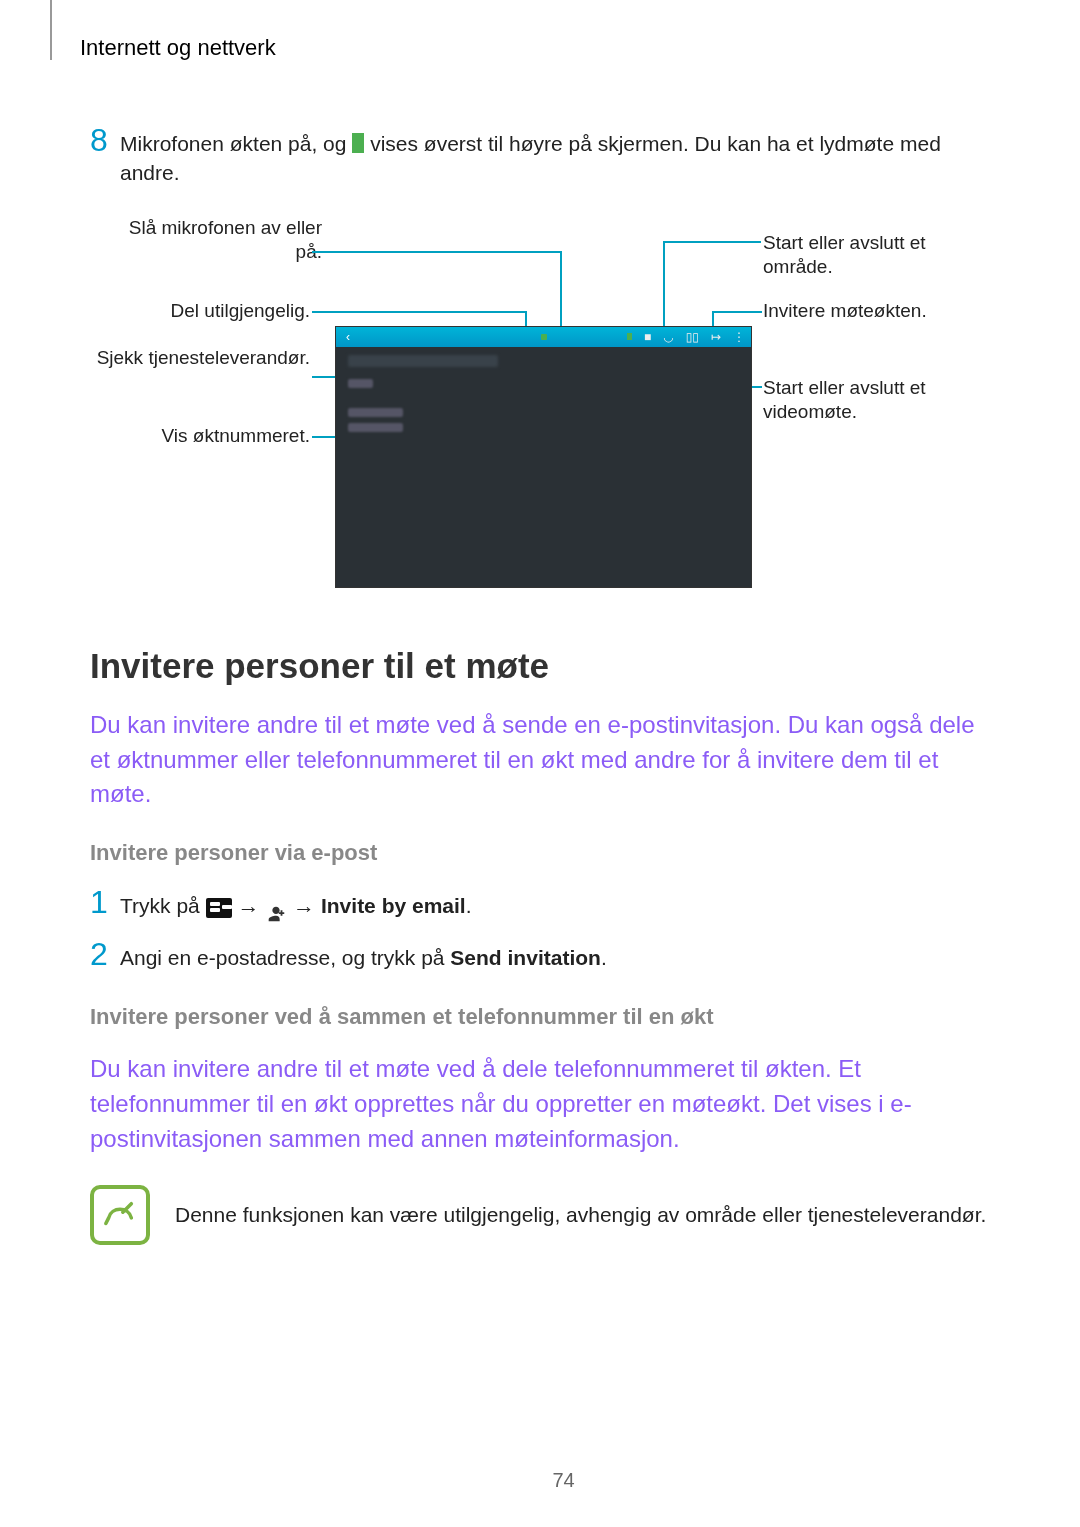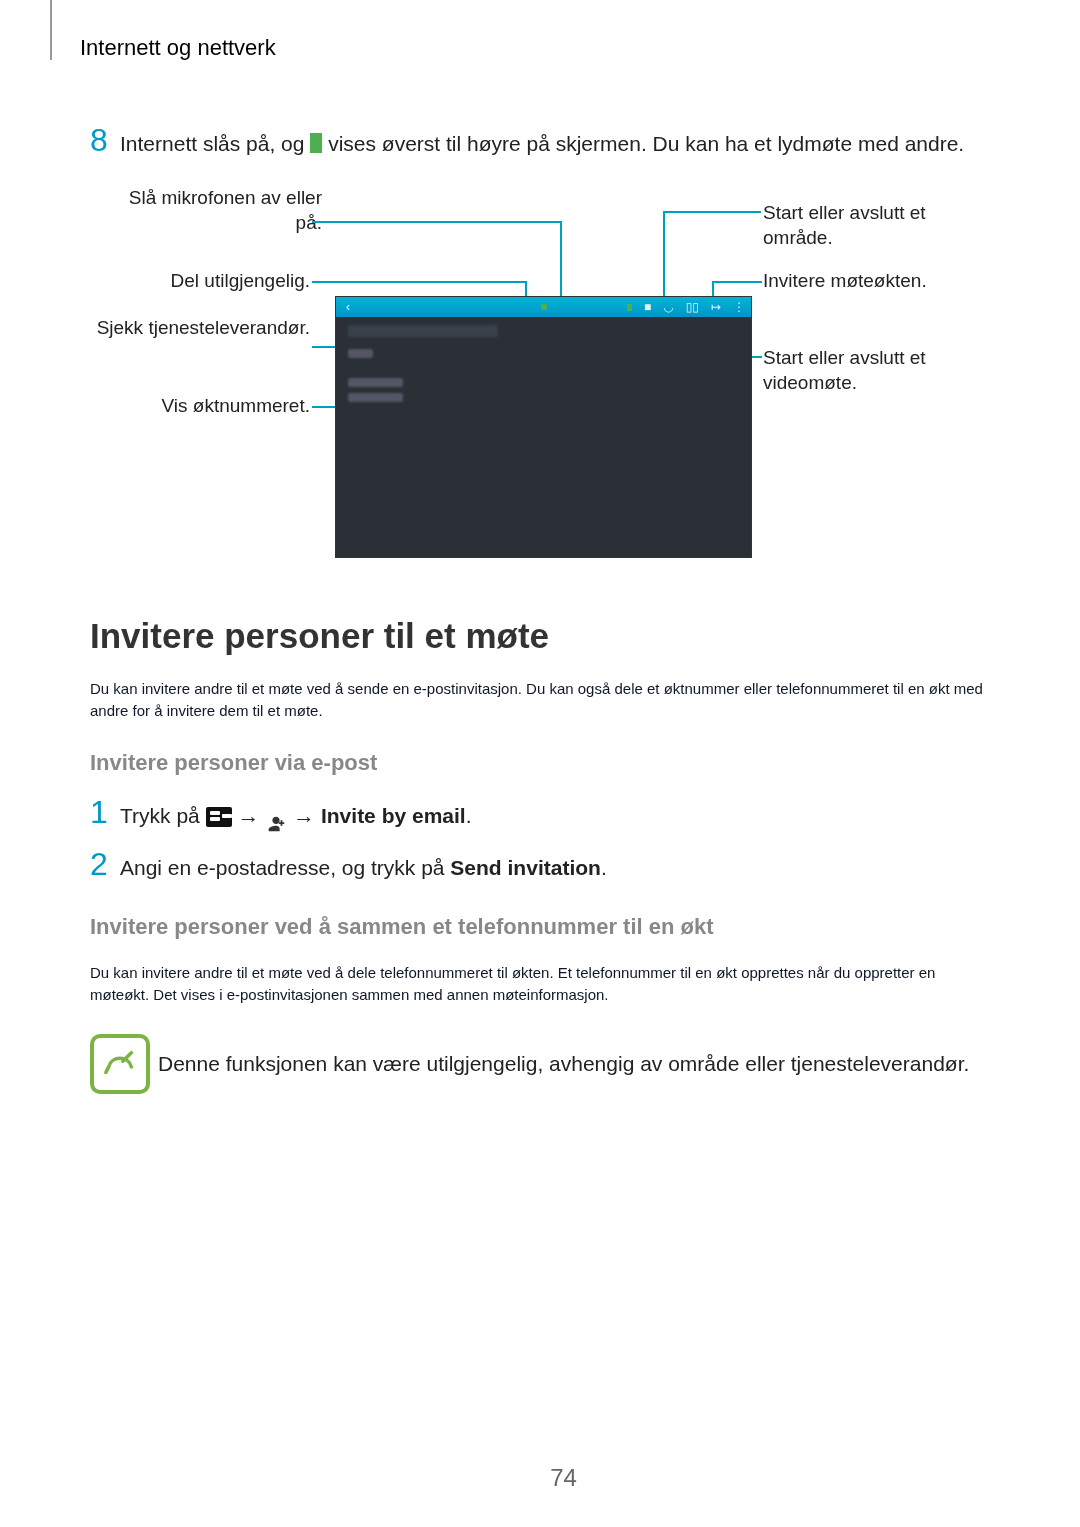--- a/index.html
+++ b/index.html
@@ -136,22 +136,22 @@
     margin-top:6px; background:#556; height:9px; width:55px; border-radius:2px; filter:blur(1px);
   }
   
   h2 {
     font-size: 35px;
     color: #333;
     font-weight: bold;
     margin: 0 0 22px 0;
   }
   .body-text {
-    font-size: 15px;
-    color: #0f172a;
+    font-size: 24px;
+    color: #8b5cf6;
     line-height: 1.45;
     margin-bottom: 28px;
   }
   h3 {
     font-size: 22px;
     color: #888;
     font-weight: bold;
     margin: 0 0 22px 0;
   }
   .inline-icon {
@@ -173,55 +173,55 @@
   .inline-icon.addperson svg{vertical-align:middle;}
   .arrow{
     font-size:22px;
     font-weight:bold;
   }
   .bold{font-weight:bold;}
   
   .note {
     display:flex;
     align-items:center;
-    gap:8px;
+    gap:25px;
     margin-top:4px;
   }
   .note-icon{
     width:52px;height:52px;
     border:4px solid #7cb342;
     border-radius:10px;
     display:flex;align-items:center;justify-content:center;
     flex-shrink:0;
   }
   .note-icon svg{width:34px;height:34px;}
   .note-text{
     font-size:21px;color:#222;line-height:1.4;
   }
   .page-num{
     position:absolute;
     bottom:35px;
     left:0; right:0;
     text-align:center;
-    font-size:24px;
+    font-size:20px;
     color:#666;
     padding-left:47px;
   }
 </style>
 </head>
 <body>
 
 <div class="page">
   <div class="sideline"></div>
   <div class="header">Internett og nettverk</div>
 
   <div class="step-row">
     <div class="step-num">8</div>
     <div class="step-text">
-      <span>Internett slås på, og </span><span class="mic-badge"></span><span> vises øverst til høyre på skjermen. Du kan ha et lydmøte med andre.</span>
+      <span>Mikrofonen økten på, og </span><span class="mic-badge"></span><span> vises øverst til høyre på skjermen. Du kan ha et lydmøte med andre.</span>
     </div>
   </div>
 
   <div class="diagram-wrap">
 
     <div class="label-left" style="top:10px; left:12px;">Slå mikrofonen av eller på.</div>
     <div class="hline" style="top:45px; left:222px; width:250px;"></div>
     <div class="vline" style="top:45px; left:470px; height:80px;"></div>
 
     <div class="label-left" style="top:93px; left:0;">Del utilgjengelig.</div>

